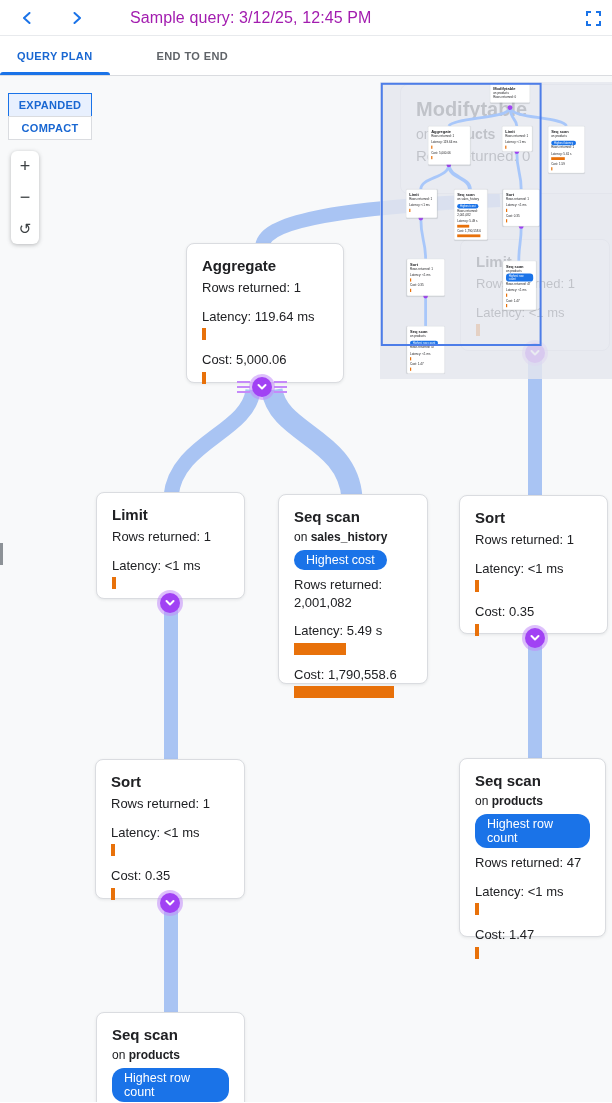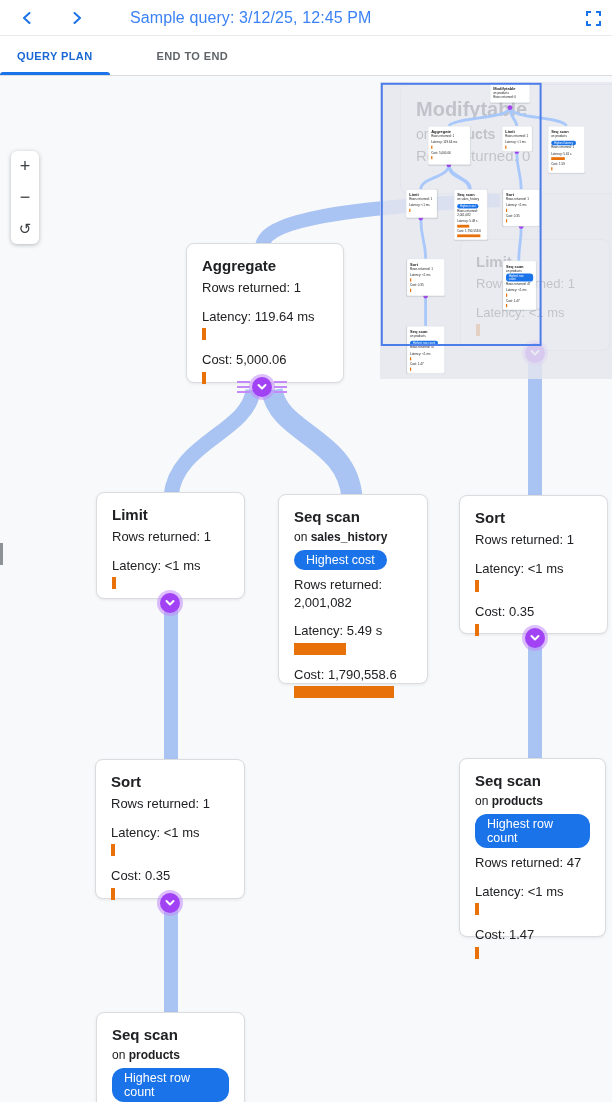--- a/index.html
+++ b/index.html
@@ -2,21 +2,21 @@
 <html><head>
 <meta charset="utf-8">
 <style>
   * { box-sizing: border-box; margin: 0; padding: 0; }
   html,body { width:612px; height:1103px; overflow:hidden; background:#fff;
     font-family:"Liberation Sans", sans-serif; color:#202124; }
 
   
   .topbar { height:36px; display:flex; align-items:center; background:#fff; position:relative; border-bottom:1px solid #e8eaed;}
   .navbtn { width:26px; height:26px; display:flex; align-items:center; justify-content:center; cursor:pointer; }
-  .topbar .title { font-size:16px; color:#3b82f6; margin-left:40px; letter-spacing:.1px;}
+  .topbar .title { font-size:16px; color:#a21caf; margin-left:40px; letter-spacing:.1px;}
   .fsbtn { position:absolute; right:10px; top:9px; width:18px; height:18px; display:flex; align-items:center; justify-content:center; cursor:pointer;}
 
   
   .tabbar { height:40px; display:flex; align-items:stretch; background:#fff; border-bottom:1px solid #dadce0; }
   .tab { position:relative; display:flex; align-items:center; padding:0 17px; font-size:11px; font-weight:700; letter-spacing:.4px; color:#5f6368; cursor:pointer; }
   .tab.active { color:#1967d2; }
   .tab.active:after { content:""; position:absolute; left:0; right:0; bottom:0; height:3px; background:#1a73e8; border-radius:3px 3px 0 0; }
 
   
   .canvas { position:relative; width:612px; height:1026px; background:#f8f9fa; overflow:hidden; }
@@ -322,20 +322,28 @@
         <div class="mn-l mn-g">Latency: &lt;1 ms</div>
         <div class="mn-tick"></div>
         <div class="mn-l mn-g">Cost: 1.47</div>
         <div class="mn-tick"></div>
       </div>
 
       <div class="viewport"></div>
     </div>
   </div>
 
+  <div class="modebox">
+    <div class="modebtn sel">
+      <span>EXPANDED</span>
+    </div>
+    <div class="modebtn" style="margin-top:-1px">
+      <span>COMPACT</span>
+    </div>
+  </div>
 
   <div class="zoomcard">
     <div class="zbtn">
         <span>+</span>
       </div>
     <div class="zbtn">
         <span>−</span>
       </div>
     <div class="zbtn" style="font-size:15px">
         <span>↺</span>

